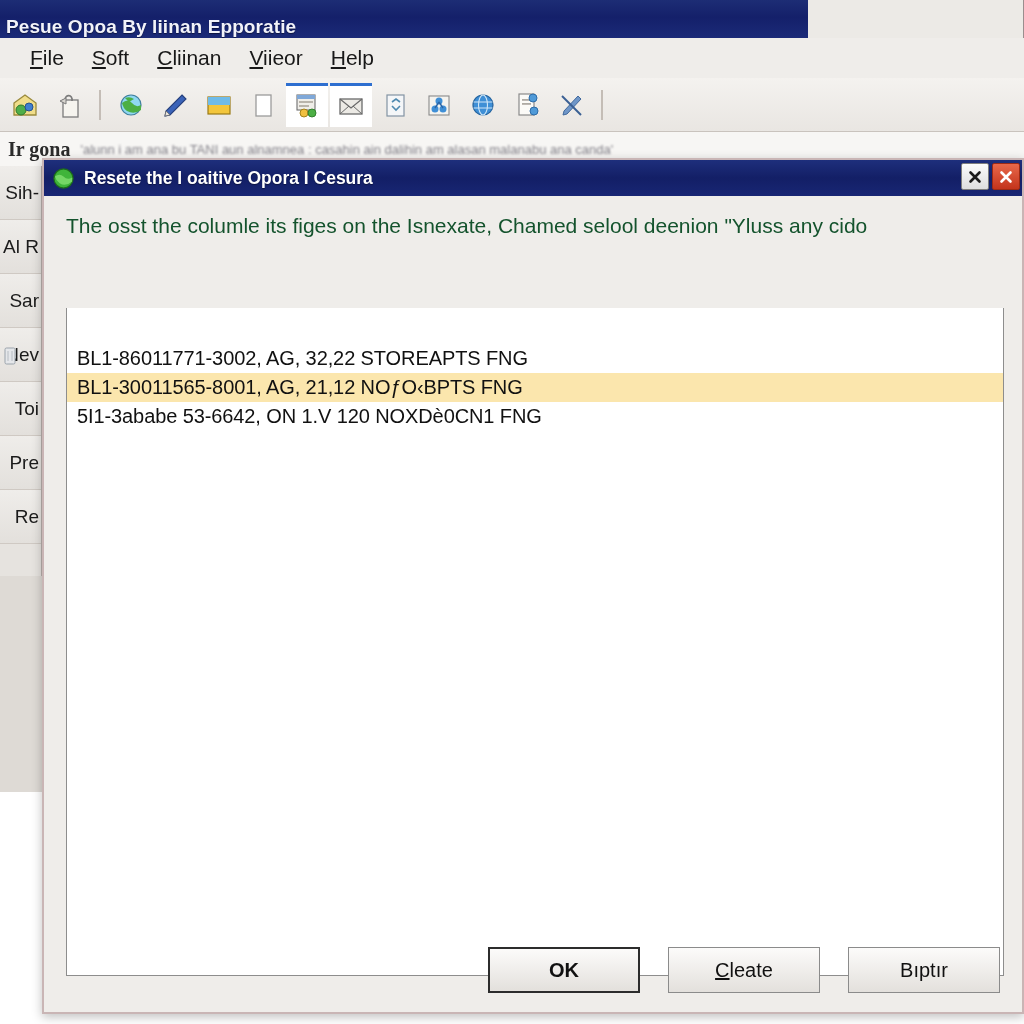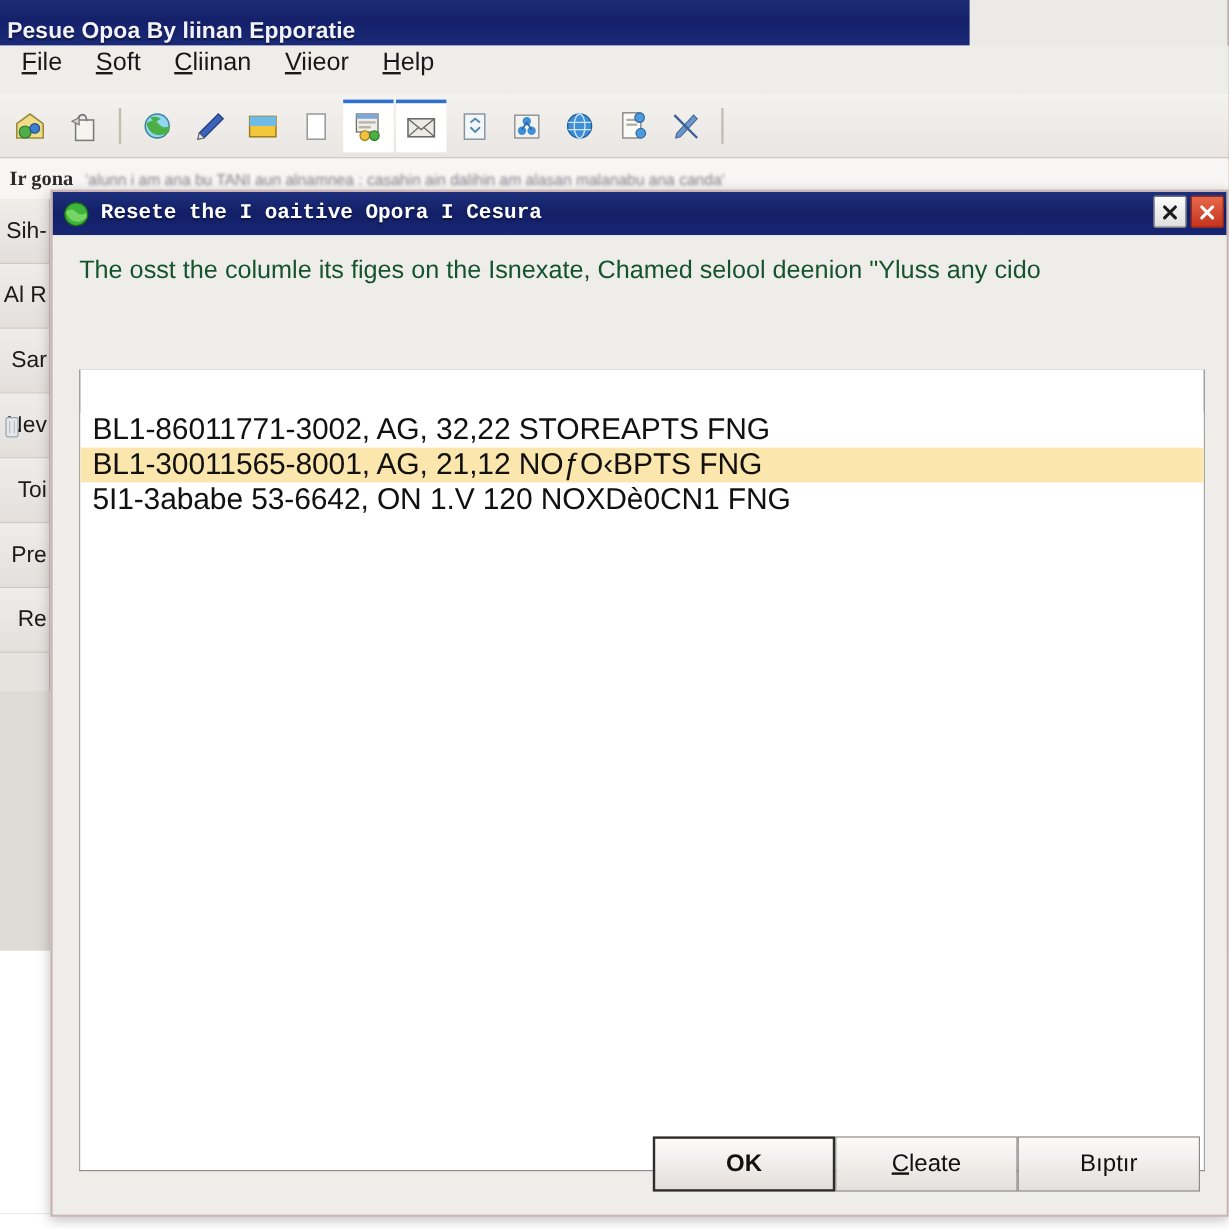--- a/index.html
+++ b/index.html
@@ -44,22 +44,22 @@
     white-space: nowrap;
     text-shadow: 0 1px 1px rgba(0,0,0,0.45);
   }
 
   
   .menubar {
     position: absolute;
     left: 0; top: 38px;
     width: 1024px; height: 40px;
     background: #efedea;
-    display: flex; 
-    padding-left: 4px;
+    display: flex; align-items: center;
+    padding-left: 16px;
   }
   .menu-item {
     font-size: 21px;
     color: #181818;
     padding: 2px 14px;
     white-space: nowrap;
     cursor: default;
   }
   .menu-item .acc { text-decoration: underline; }
 
@@ -93,21 +93,21 @@
   
   .bg-strip {
     position: absolute;
     left: 0; top: 132px;
     width: 1024px; height: 34px;
     background: #f7f6f4;
     overflow: hidden;
     display: flex; align-items: center;
   }
   .bg-strip-label {
-    font-size: 17px;
+    font-size: 20px;
     font-weight: 700;
     color: #2b2b2b;
     padding-left: 8px;
     white-space: nowrap;
     font-family: "Liberation Serif", serif;
   }
   .bg-strip-blur {
     font-size: 13px;
     color: #6c6a74;
     padding-left: 10px;
@@ -169,21 +169,20 @@
     border: 2px solid #c9b5b5;
     box-shadow: 0 3px 10px rgba(0,0,0,0.25);
   }
 
   .dlg-titlebar {
     height: 36px;
     background: linear-gradient(180deg, #1e2f7c 0%, #131f66 50%, #182674 100%);
     display: flex; align-items: center;
     padding: 0 2px 0 8px;
     position: relative;
-    font-family: Liberation Mono, monospace;
   }
   .dlg-globe { margin-right: 9px; flex: none; }
   .dlg-title-text {
     color: #ffffff;
     font-size: 17.5px;
     font-weight: 700;
     white-space: nowrap;
     text-shadow: 0 1px 1px rgba(0,0,0,0.4);
   }
   .titlebar-btns {
@@ -264,37 +263,38 @@
     position: absolute;
     left: 23px; top: 148px;
     width: 936px; height: 631px;
     background: #ffffff;
     overflow: hidden;
   }
   .result-row {
     height: 29px;
     display: flex; align-items: center;
     padding-left: 10px;
-    font-size: 25px;
+    font-size: 20px;
     color: #111111;
     white-space: nowrap;
     letter-spacing: -0.1px;
   }
   .result-row.selected {
     background: #fbe6ad;
     width: 945px;
   }
 
   
   .dlg-footer {
     position: absolute;
     left: 0; bottom: 4px;
     width: 978px; height: 76px;
     display: flex; align-items: center; justify-content: flex-end;
     padding-right: 22px;
+    gap: 28px;
   }
   .dlg-btn {
     width: 152px; height: 46px;
     background: linear-gradient(180deg, #fcfbfa 0%, #e3e0dc 100%);
     border: 1px solid #8b8b8b;
     font-size: 20px;
     color: #111111;
     display: flex; align-items: center; justify-content: center;
     font-family: "Liberation Sans", sans-serif;
     cursor: default;

